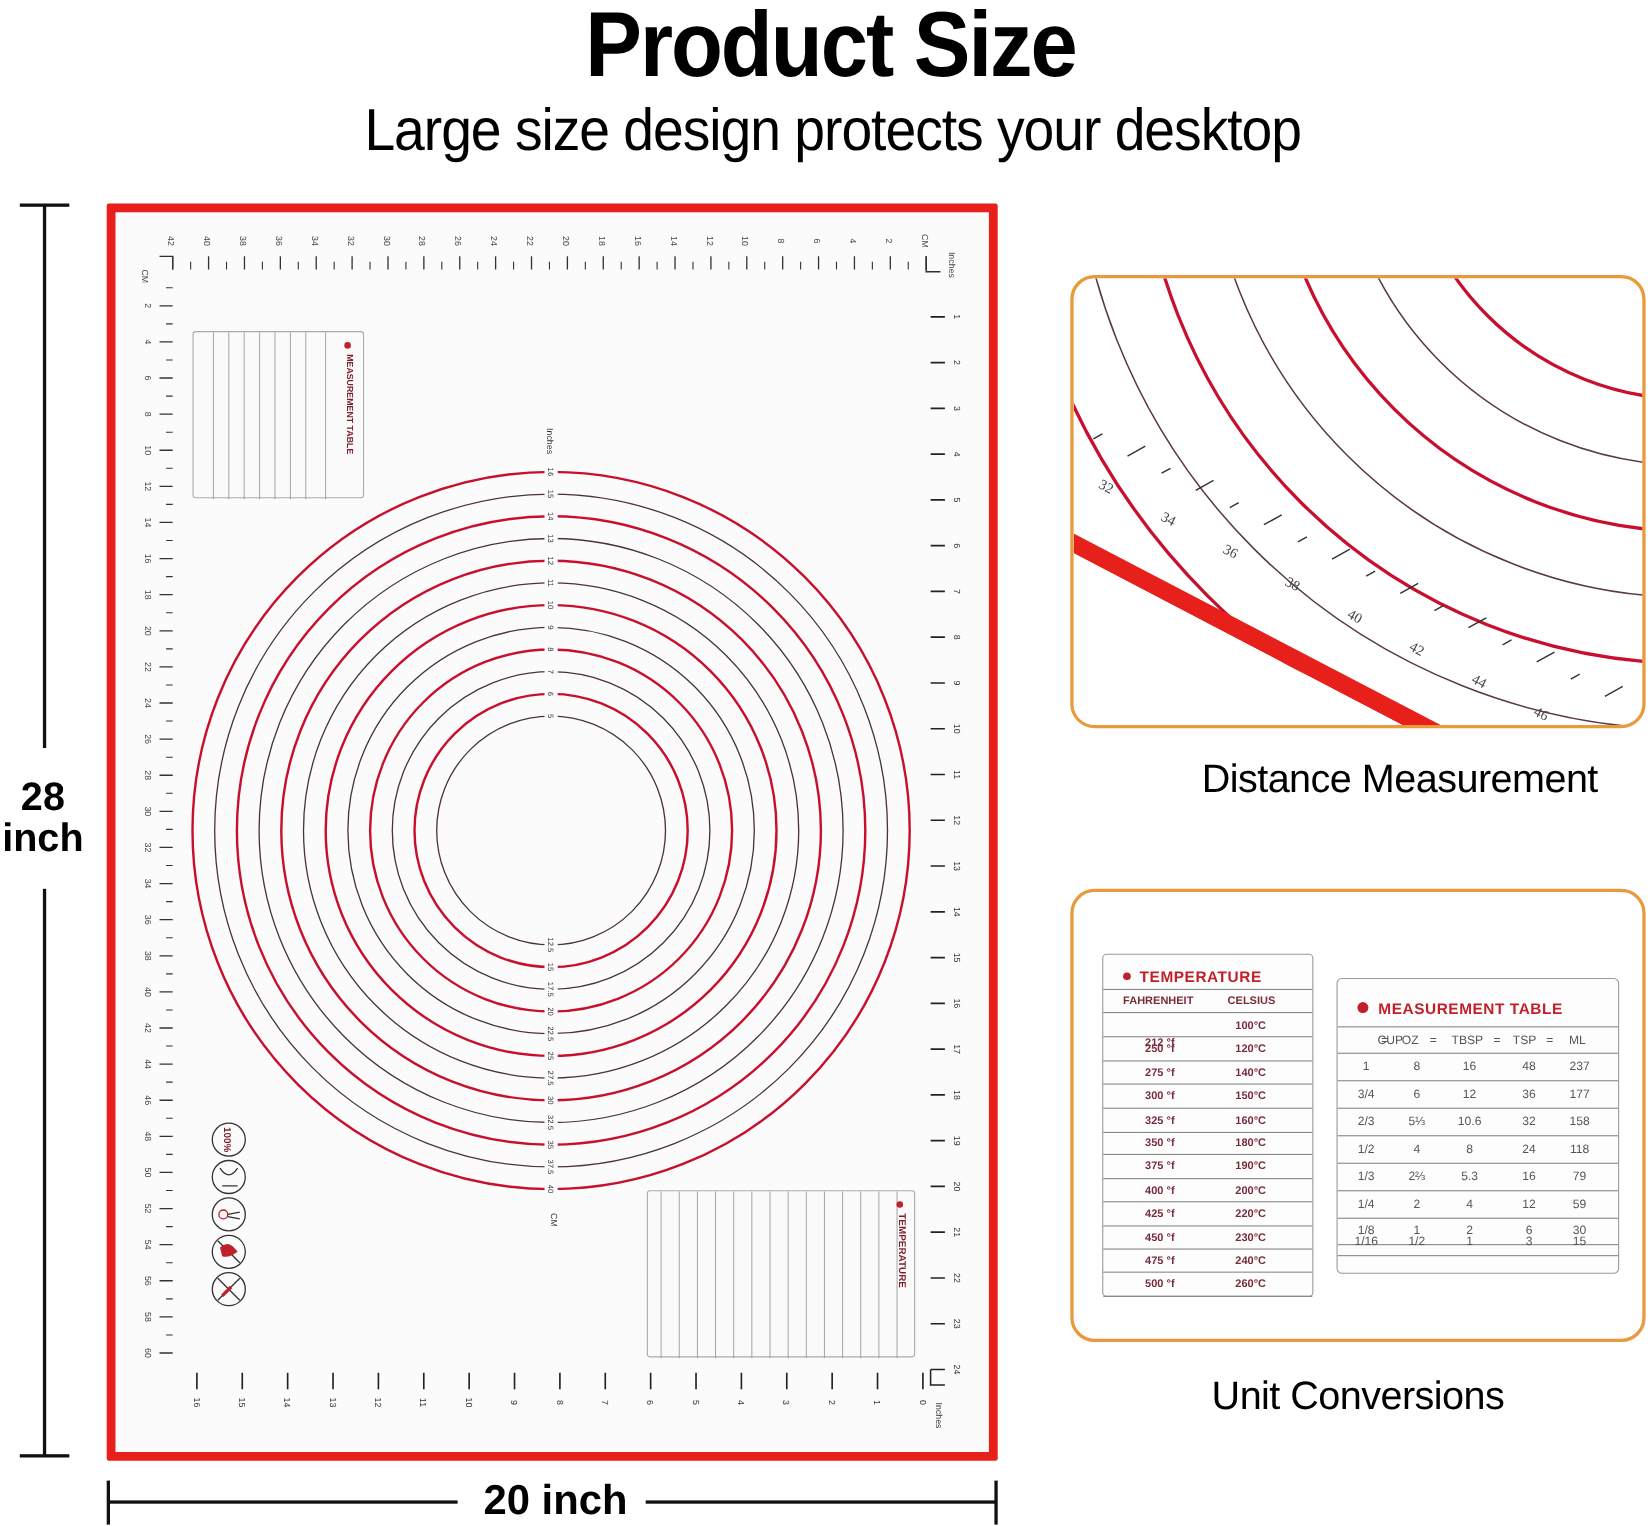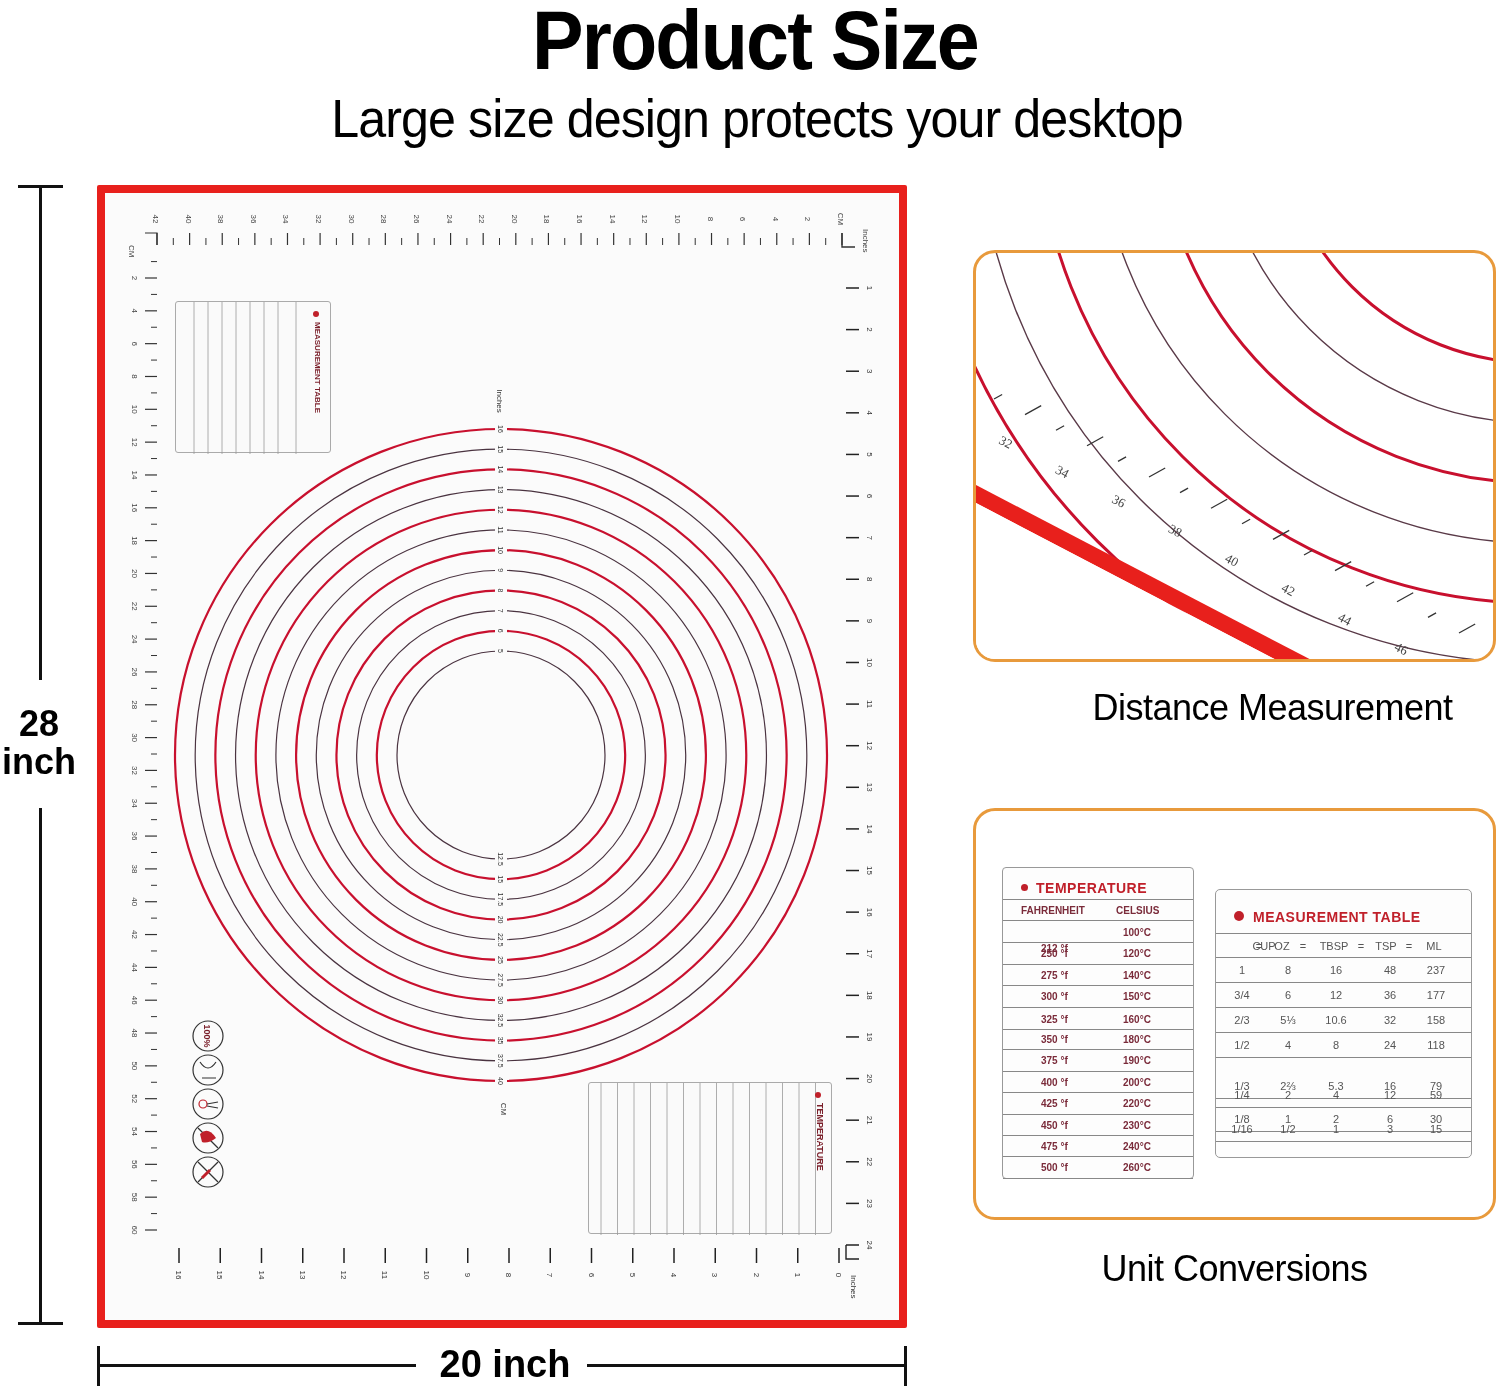--- a/index.html
+++ b/index.html
@@ -577,21 +577,21 @@
         <span class="cell" style="left:154px;">32</span>
         <span class="cell" style="left:200px;">158</span>
       </div>
       <div class="meas-row" style="top: 142.7px;">
         <span class="cell" style="left:6px;">1/2</span>
         <span class="cell" style="left:52px;">4</span>
         <span class="cell" style="left:100px;">8</span>
         <span class="cell" style="left:154px;">24</span>
         <span class="cell" style="left:200px;">118</span>
       </div>
-      <div class="meas-row" style="top: 167.6px; margin-top: 16px;">
+      <div class="meas-row" style="top: 167.6px;">
         <span class="cell" style="left:6px;">1/3</span>
         <span class="cell" style="left:52px;">2⅔</span>
         <span class="cell" style="left:100px;">5.3</span>
         <span class="cell" style="left:154px;">16</span>
         <span class="cell" style="left:200px;">79</span>
       </div>
       <div class="meas-row" style="top: 192.5px;">
         <span class="cell" style="left:6px;">1/4</span>
         <span class="cell" style="left:52px;">2</span>
         <span class="cell" style="left:100px;">4</span>

